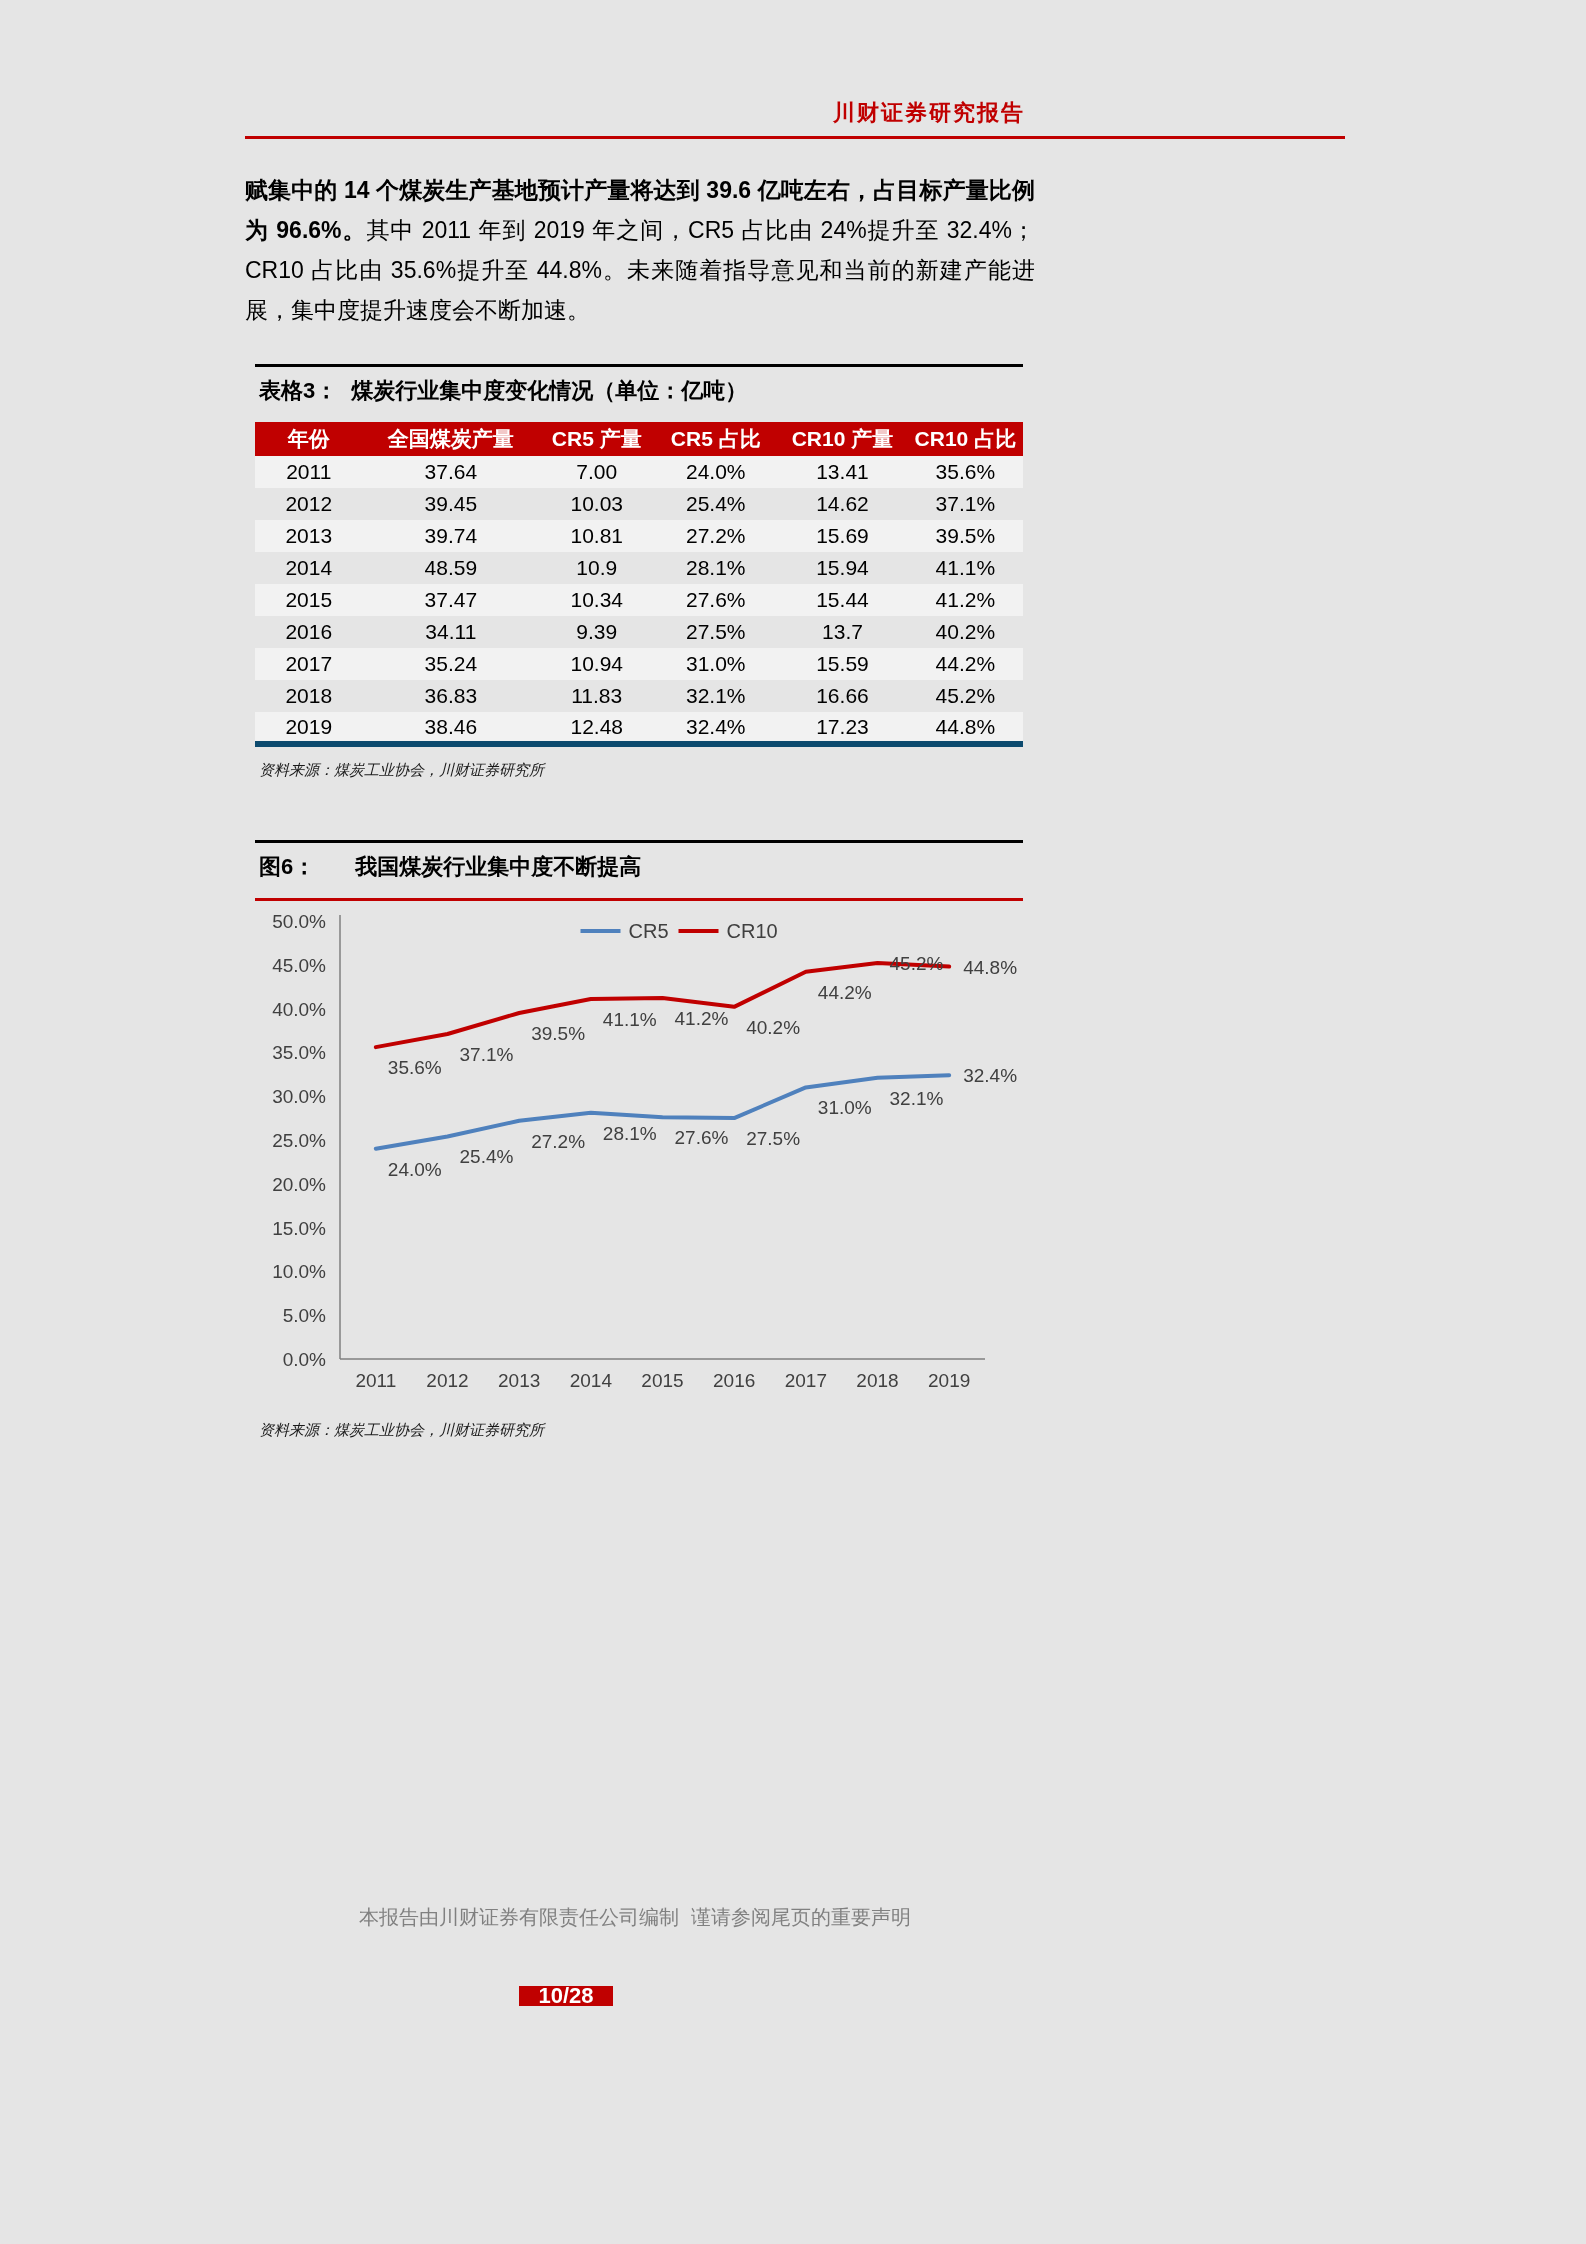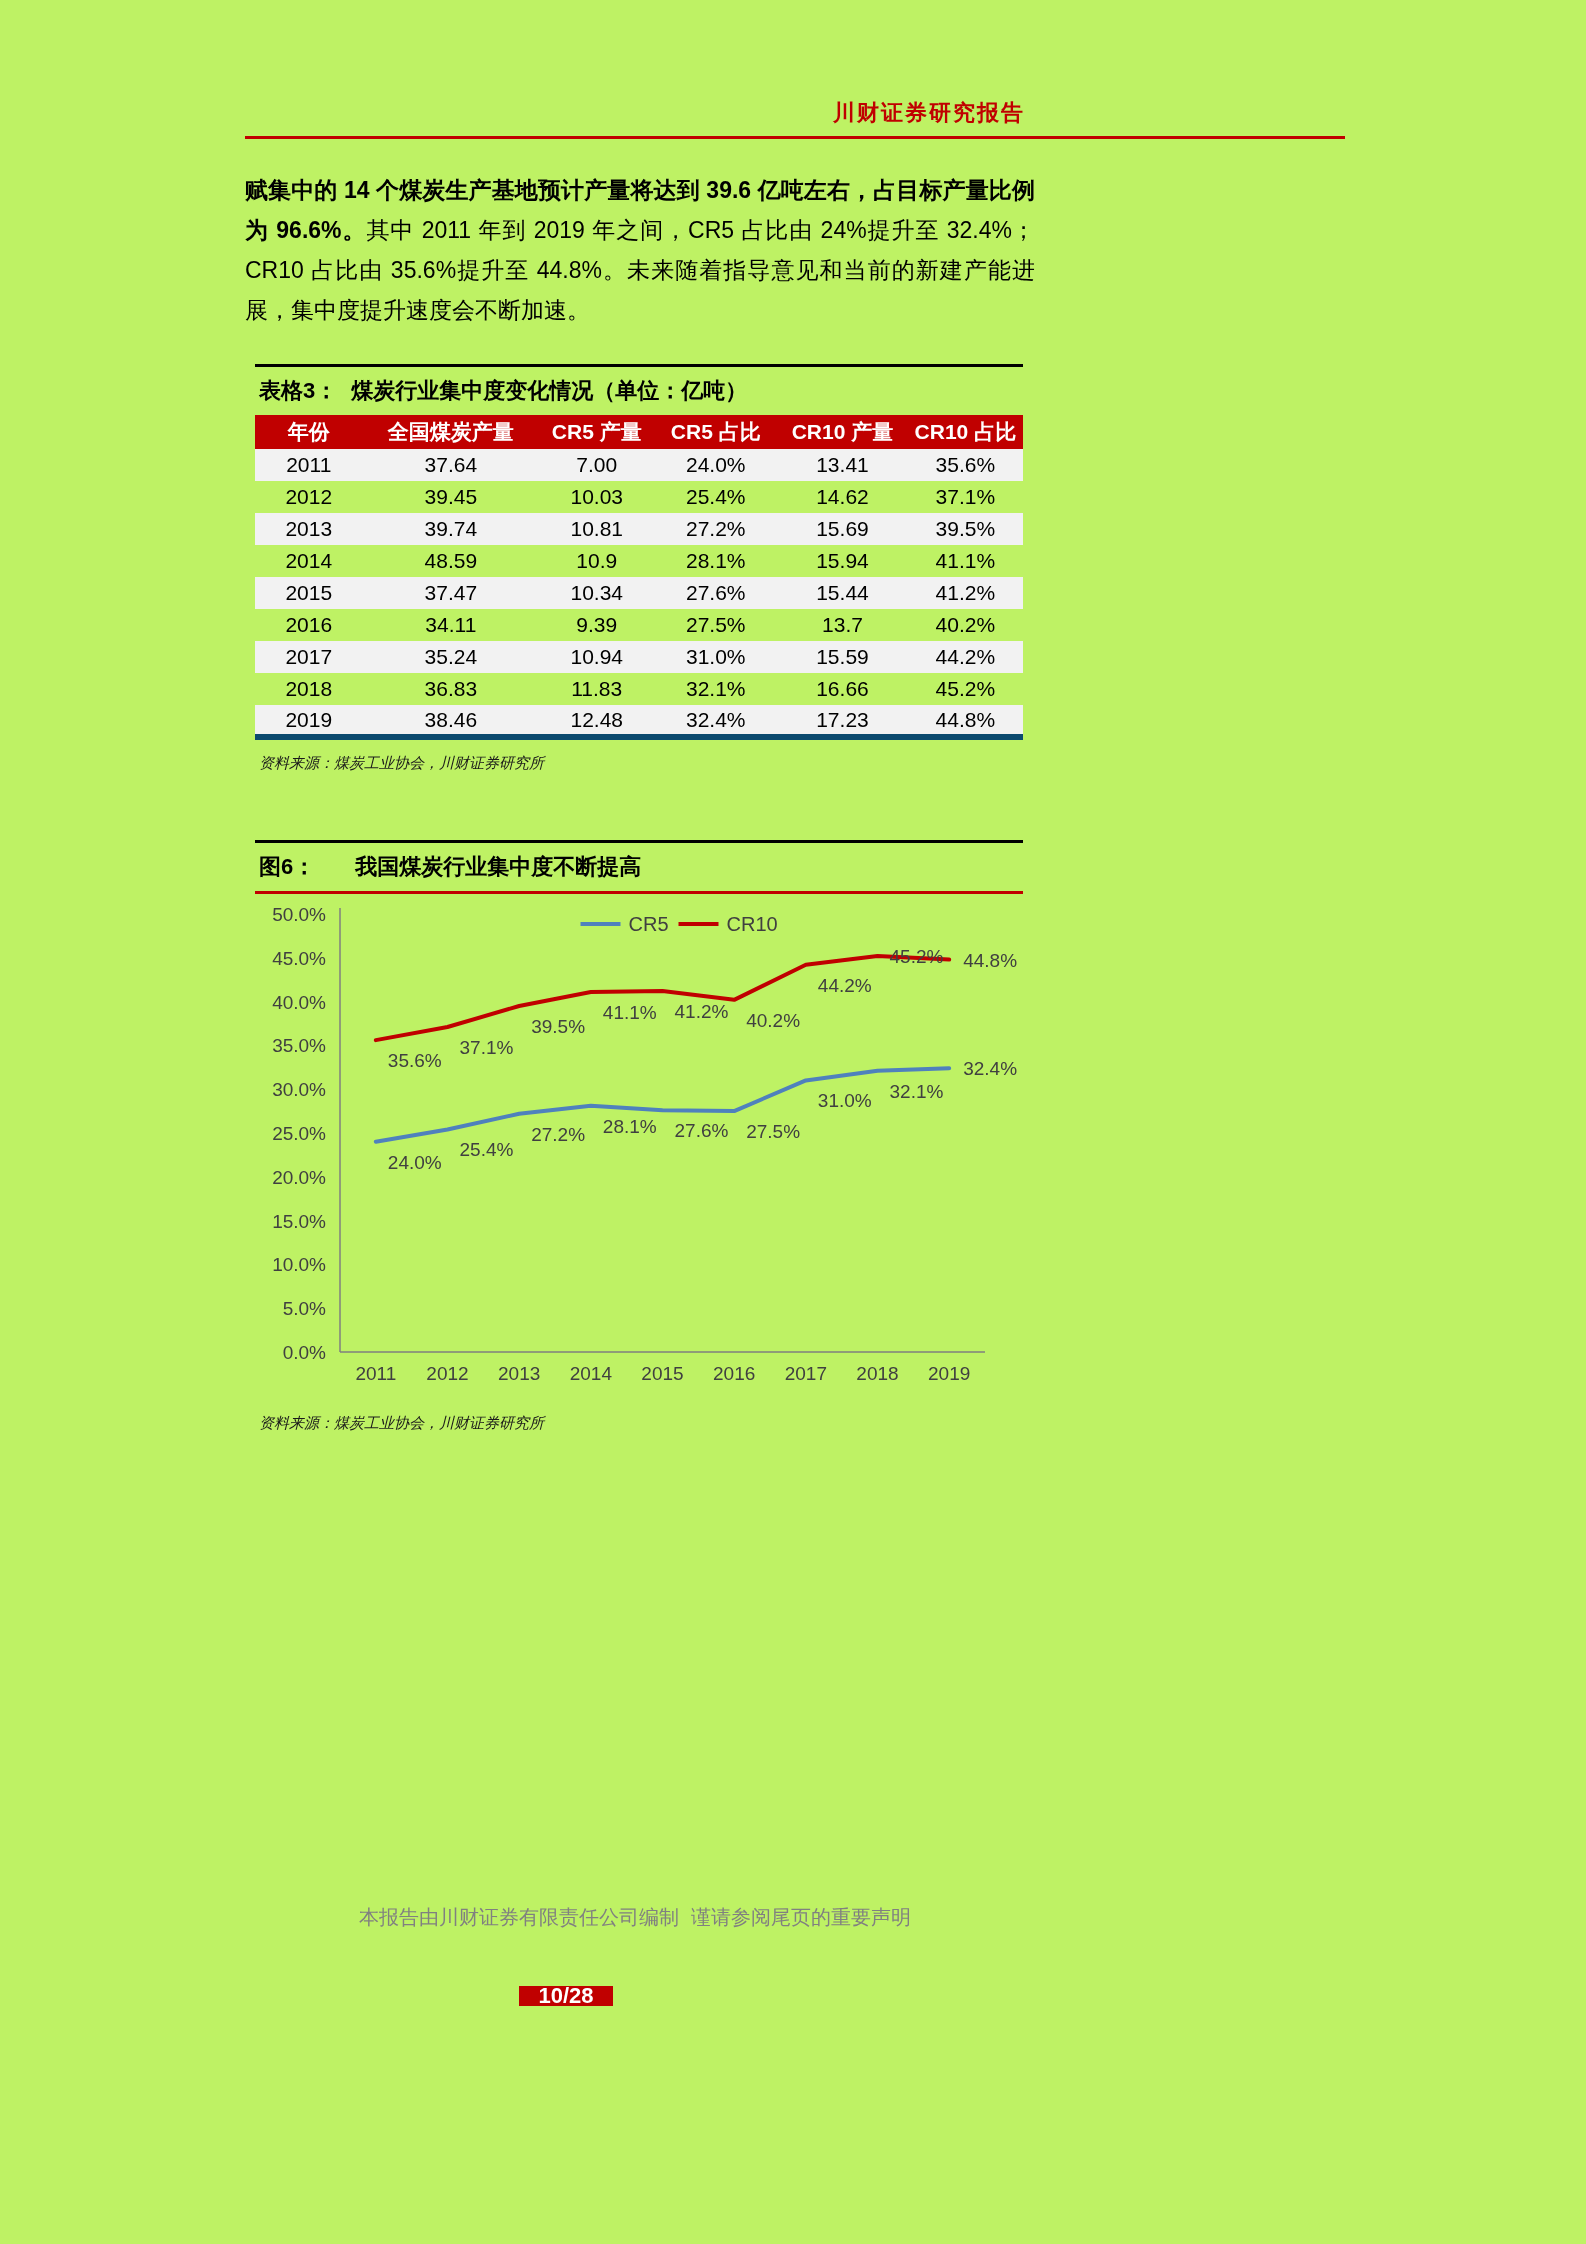--- a/index.html
+++ b/index.html
@@ -1,18 +1,18 @@
 <!DOCTYPE html>
 <html><head>
 <meta charset="utf-8">
 <style>
   * { margin:0; padding:0; box-sizing:border-box; }
   html,body { background:#ffffff; }
   .page {
-    position:relative; width:1586px; height:2244px; background:#bef264;
+    position:relative; width:1586px; height:2244px; background:#e5e5e5;
     font-family:"Liberation Sans", sans-serif; color:#000; overflow:hidden;
   }
   
   .header-title {
     position:absolute; top:98px; left:245px; width:780px;
     text-align:right; font-size:22px; font-weight:bold; color:#c00000; letter-spacing:2px;
   }
   .header-rule {
     position:absolute; top:136px; left:245px; width:1100px; height:3px; background:#c00000;
   }
@@ -20,21 +20,21 @@
   .body-para {
     position:absolute; top:170px; left:245px; width:790px;
     font-size:23px; line-height:40px; text-align:justify;
   }
   .body-para b { font-weight:bold; }
   
   .table-block {
     position:absolute; top:364px; left:255px; width:768px;
     border-top:3px solid #000;
   }
-  .block-title { font-size:22px; font-weight:bold; padding:9px 2px 9px 4px; }
+  .block-title { font-size:22px; font-weight:bold; padding:9px 2px 16px 4px; }
   .block-label { margin-right:14px; }
   .figure-block .block-label { margin-right:40px; }
   table { width:100%; border-collapse:collapse; border-bottom:6px solid #0c4a6e; table-layout:fixed; }
   th {
     background:#c00000; color:#fff; font-size:21px; font-weight:bold;
     height:34px; text-align:center; font-family:"Liberation Sans",sans-serif;
   }
   td { font-size:21px; height:32px; text-align:center; }
   tbody tr:nth-child(odd) { background:#f2f2f2; }
   .source-note {

